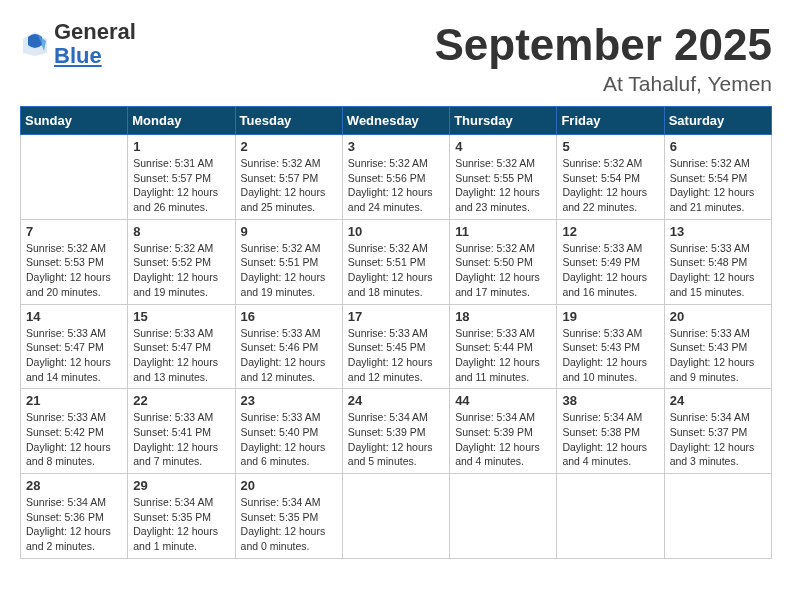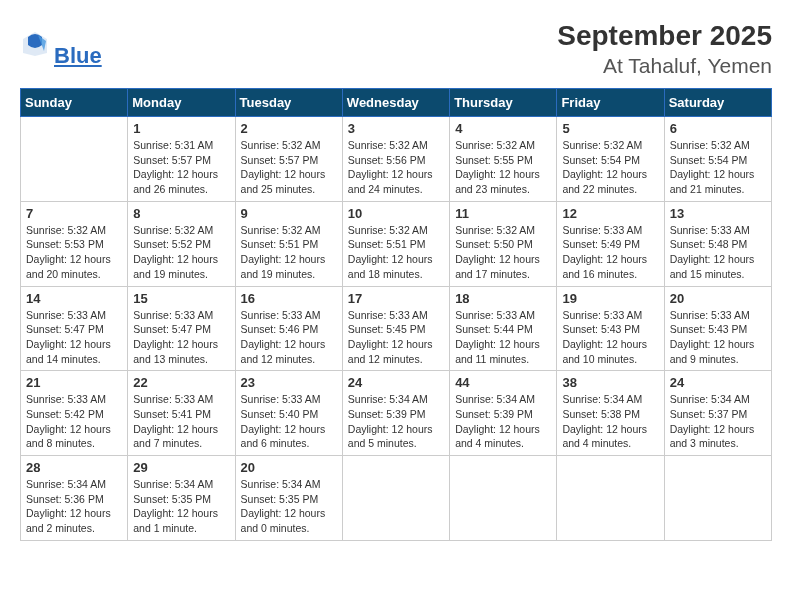--- a/index.html
+++ b/index.html
@@ -27,21 +27,21 @@
       line-height: 1.1;
     }
     .logo-general { color: #333; }
     .logo-blue { color: #2a6bbf; text-decoration: underline; }
     .logo-icon {
       width: 30px;
       height: 30px;
     }
     .title-block { text-align: right; }
     .calendar-title {
-      font-size: 28px;
+      font-size: 44px;
       font-weight: bold;
       color: #333;
     }
     .calendar-subtitle {
       font-size: 21px;
       color: #555;
       margin-top: 2px;
     }
     .calendar {
       width: 100%;
@@ -88,21 +88,21 @@
 <body>
 
 <div class="header">
   <div class="logo">
     <svg class="logo-icon" viewBox="0 0 30 30">
       <polygon points="15,3 27,10 27,24 15,27 3,24 3,10" fill="#2a6bbf" opacity="0.15"></polygon>
       <path d="M8 8 Q15 2 22 8 L22 16 Q15 22 8 16 Z" fill="#2a6bbf"></path>
       <path d="M18 6 L26 12 L24 22 L18 6Z" fill="#4a9ae0" opacity="0.8"></path>
     </svg>
     <div class="logo-text">
-      <br>
+      <span class="logo-general">General</span><br>
       <span class="logo-blue">Blue</span>
     </div>
   </div>
   <div class="title-block">
     <div class="calendar-title">September 2025</div>
     <div class="calendar-subtitle">At Tahaluf, Yemen</div>
   </div>
 </div>
 
 <table class="calendar">

